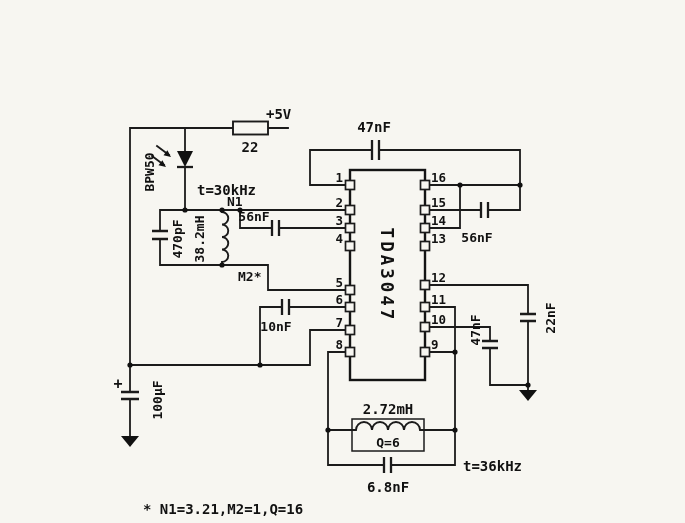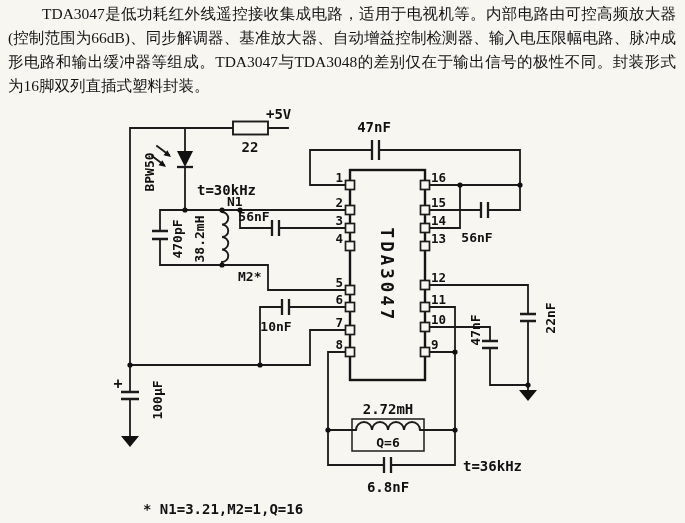--- a/index.html
+++ b/index.html
@@ -37,21 +37,20 @@
   .s14{font-size:14px;}
   .s15{font-size:15px;}
   .ic-name{font-size:17.5px;letter-spacing:3px;}
   .pn{font-family:"DejaVu Sans Mono","Liberation Mono",monospace;font-weight:bold;font-size:12.5px;fill:#111;}
 </style>
 </head>
 <body>
 
 <div class="page">
 
-  <p class="desc">TDA3047是低功耗红外线遥控接收集成电路，适用于电视机等。内部电路由可控高频放大器(控制范围为66dB)、同步解调器、基准放大器、自动增益控制检测器、输入电压限幅电路、脉冲成形电路和输出缓冲器等组成。TDA3047与TDA3048的差别仅在于输出信号的极性不同。封装形式为16脚双列直插式塑料封装。</p>
 
   <svg class="schematic" viewBox="0 0 685 523">
 
     <g>
       <path class="wire" d="M130,128 H233 M268,128 H288
         M130,128 V392 M130,399 V436
         M185,128 V151 M185,167 V210
         M160,210 H350
         M160,210 V231 M160,239 V265
         M222,210 V212 M222,262 V265

